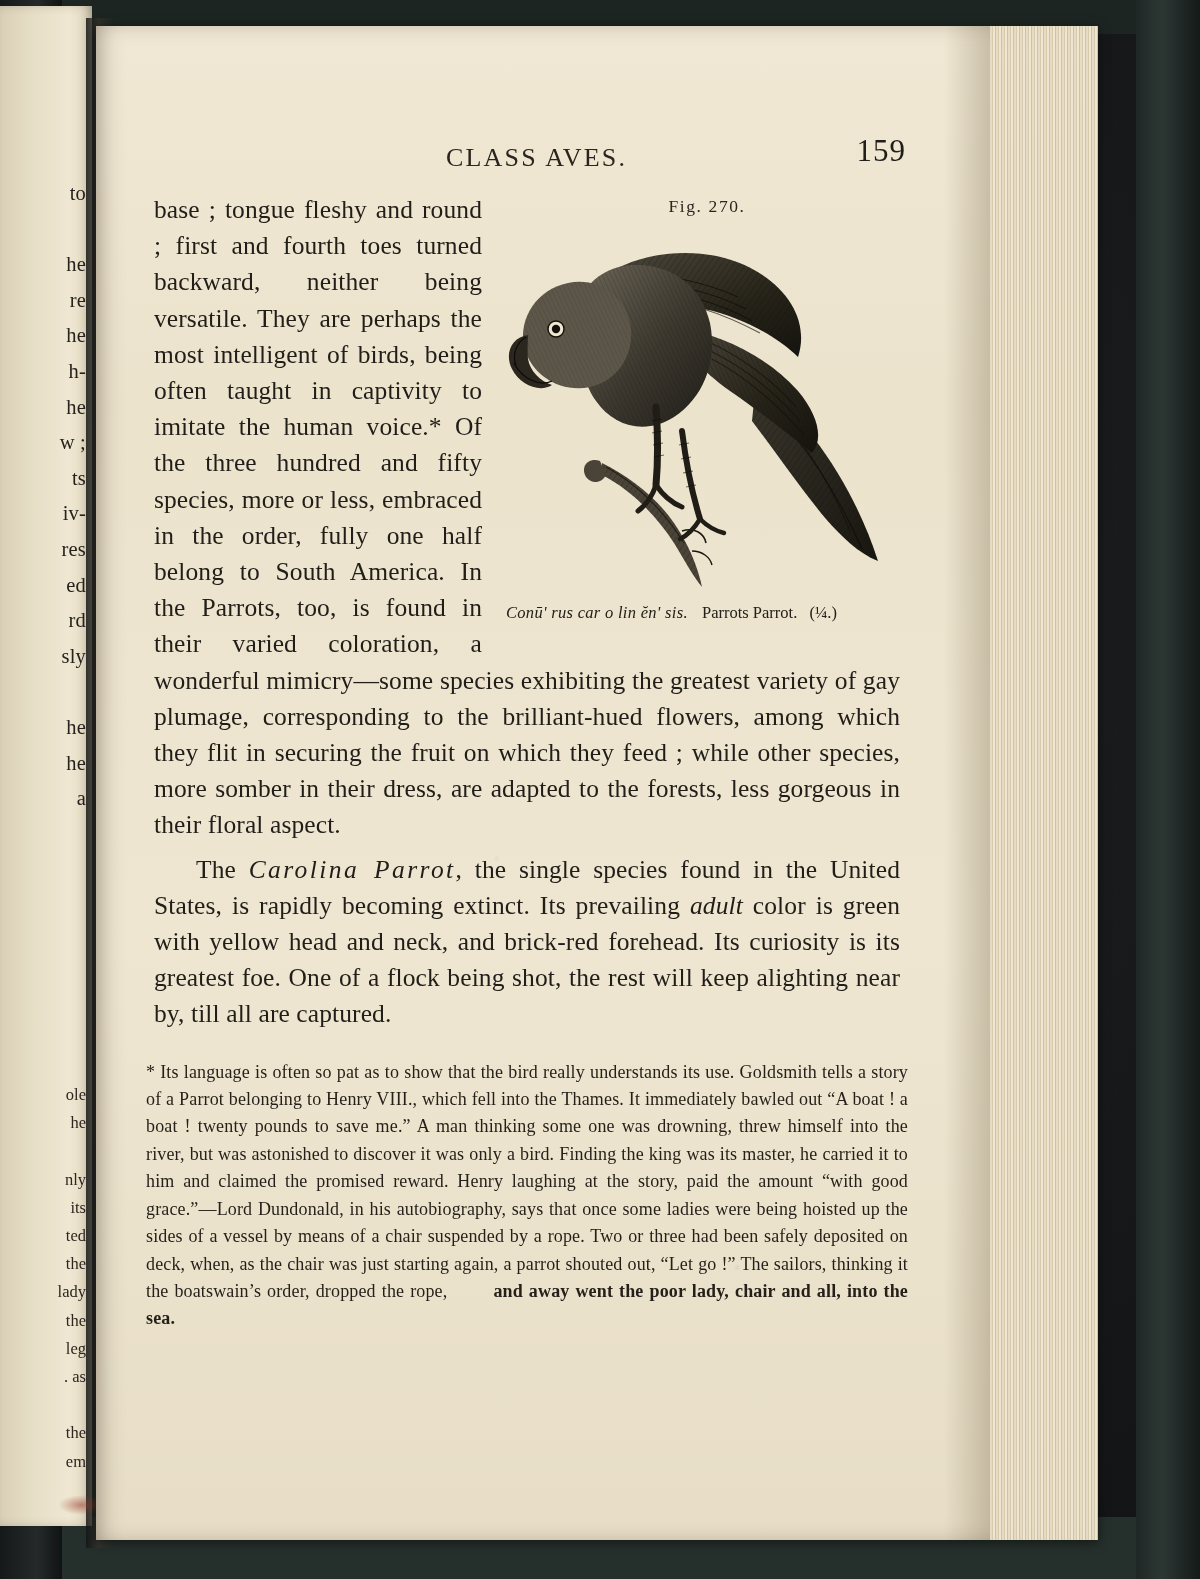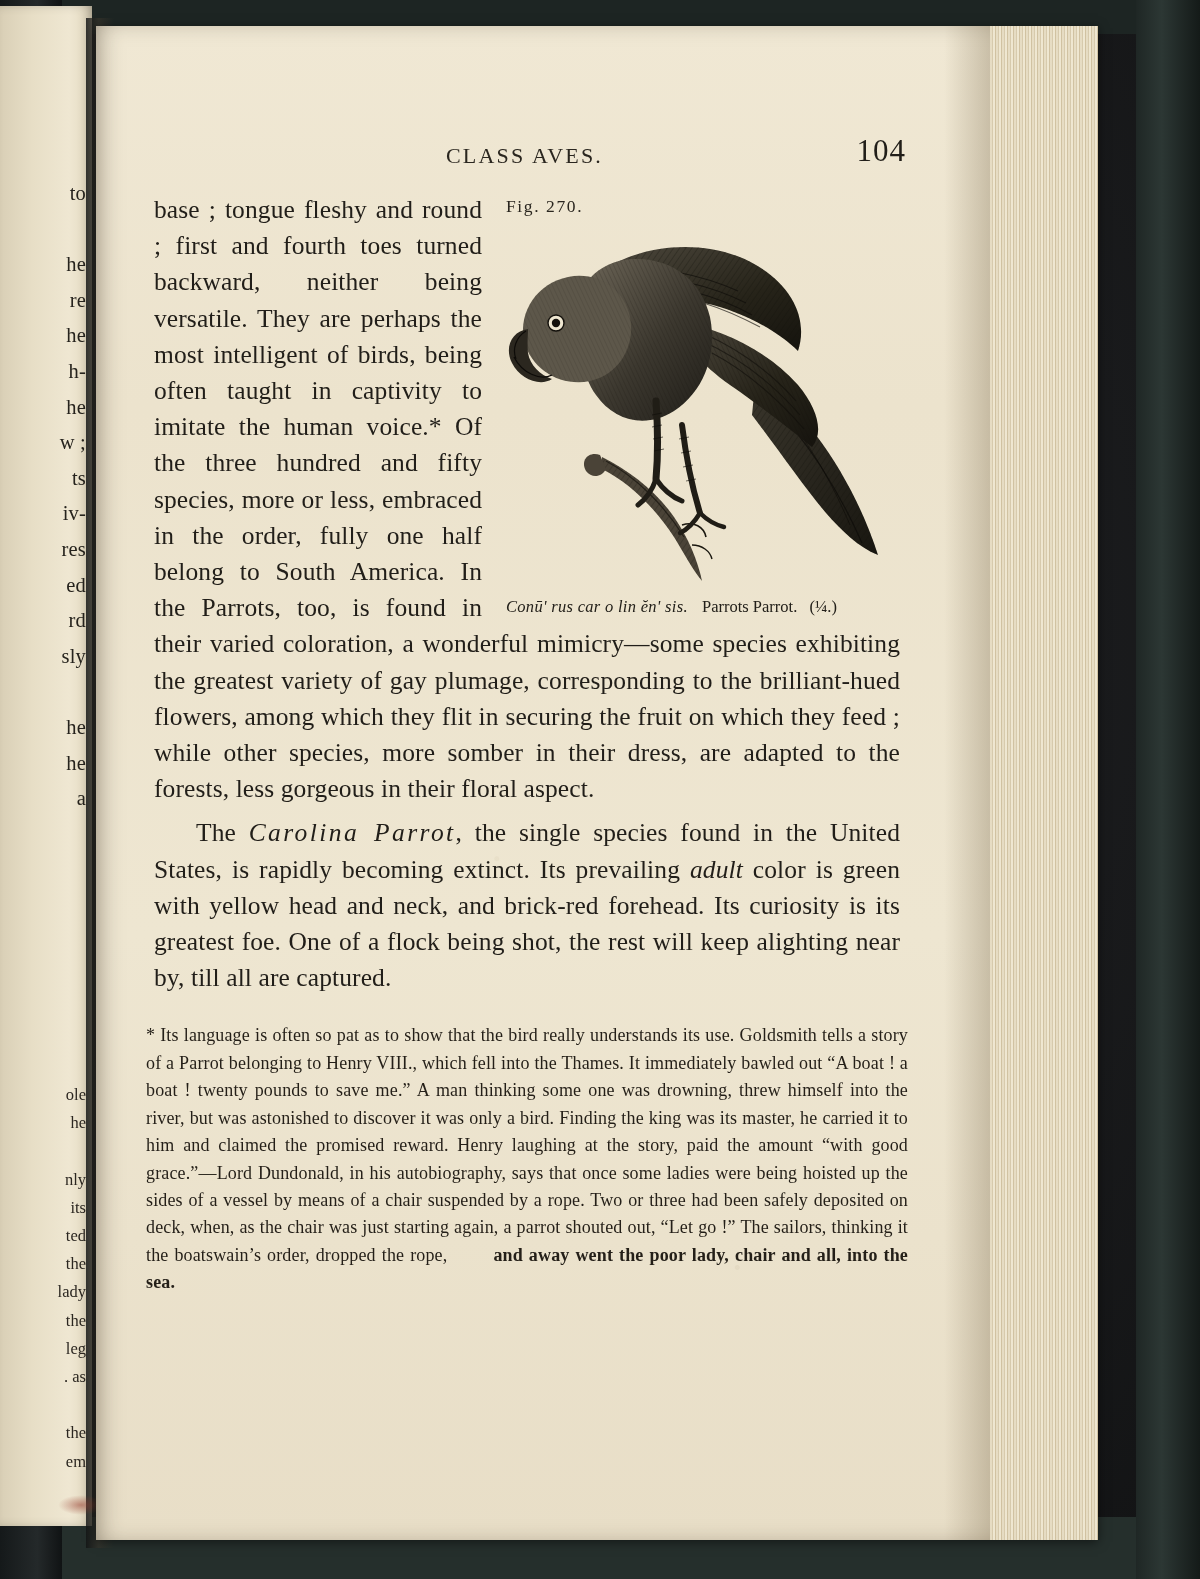--- a/index.html
+++ b/index.html
@@ -145,21 +145,21 @@
 
   .runhead {
     position: relative;
     height: 40px;
     margin-bottom: 14px;
   }
   .runhead-title {
     position: absolute;
     left: 300px;
     top: 5px;
-    font-size: 22px;
+    font-size: 26px;
     letter-spacing: 2.2px;
     color: #2a261f;
     font-family: Liberation Serif, serif;
   }
   .runhead-folio {
     position: absolute;
     right: 2px;
     top: -5px;
     font-size: 31px;
     letter-spacing: 1px;
@@ -176,24 +176,25 @@
   .body-text p { margin: 8px; }
   .indent { text-indent: 42px; font-family: Liberation Serif, serif; }
 
   
   .figure {
     float: right;
     width: 402px;
     margin: 4px 0 6px 24px;
   }
   .fig-label {
+    text-align: center;
     font-size: 17.5px;
     letter-spacing: 1.6px;
     color: #2a261f;
-    margin-bottom: 8px;
+    margin-bottom: 14px;
   }
   .fig-image {
     position: relative;
     height: 366px;
     width: 402px;
   }
   .fig-caption {
     margin-top: 6px;
     font-size: 16.5px;
     color: #23201a;
@@ -279,21 +280,21 @@
 
   <div id="page">
     <div id="fore-edge-shadow"></div>
     <div id="fore-edge"></div>
     <div id="page-grain"></div>
 
     <div class="content">
 
       <div class="runhead">
         <div class="runhead-title">CLASS AVES.</div>
-        <div class="runhead-folio">104</div>
+        <div class="runhead-folio">159</div>
       </div>
 
       <div class="figure">
         <div class="fig-label">Fig. 270.</div>
 
         <div class="fig-image">
           <svg viewBox="0 0 402 366" width="402" height="366">
             <defs>
               <linearGradient id="bodyShade" x1="0" y1="0" x2="1" y2="1">
                 <stop offset="0%" stop-color="#6d6658"></stop>

